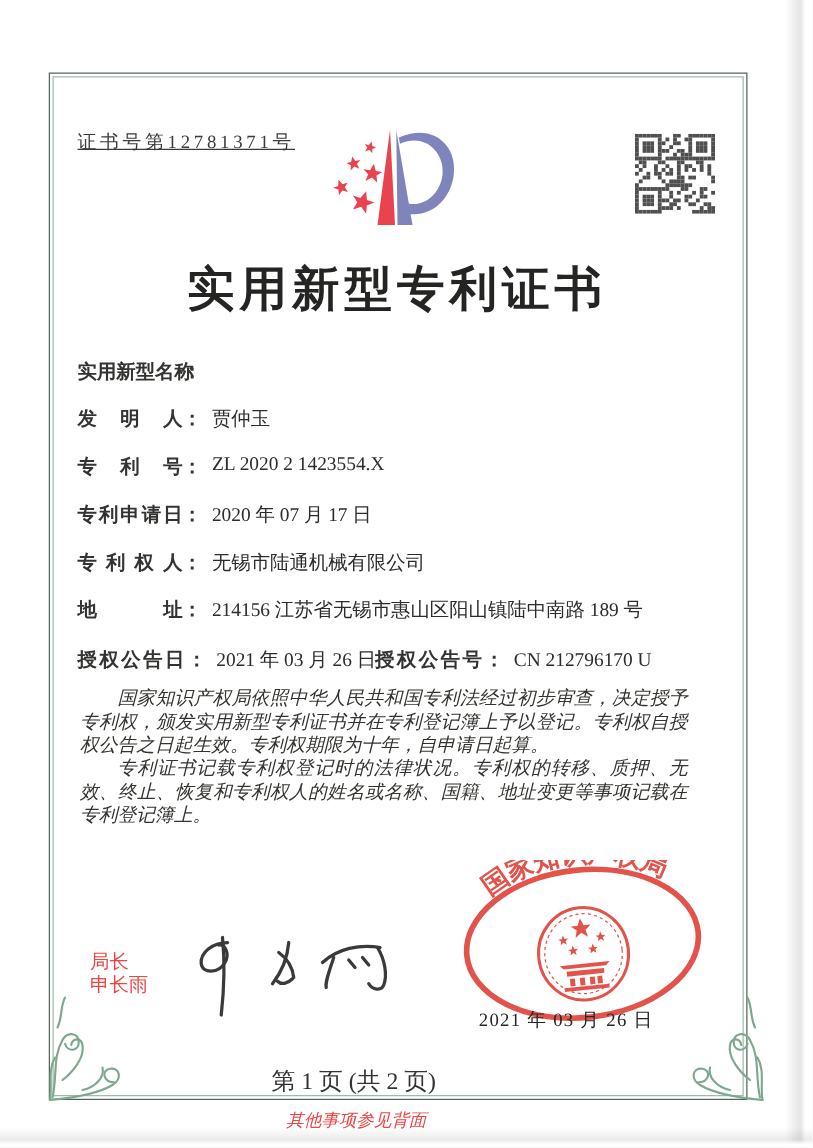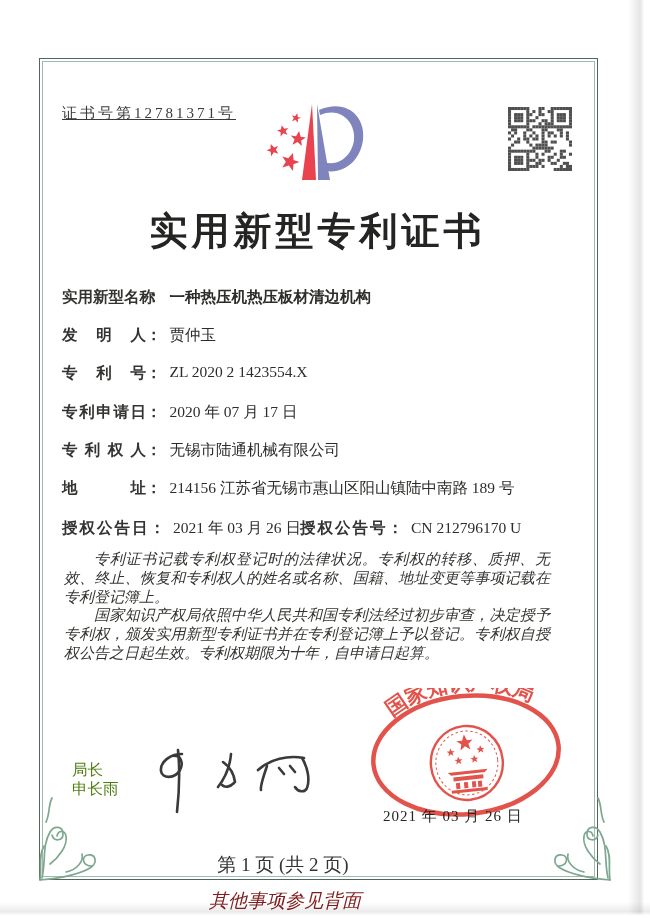--- a/index.html
+++ b/index.html
@@ -32,27 +32,27 @@
     text-align:justify;text-align-last:justify;}
   .fcolon{font-weight:bold;margin-right:8px;color:#333331;}
   .fvalue{color:#2c2c2a;}
   .frow.bold-val .fvalue{font-weight:bold;}
   .grant{position:absolute;left:62px;top:518px;width:505px;font-size:15.5px;white-space:nowrap;}
   .grant .pair2{position:absolute;left:238px;top:0;}
   .glabel{font-weight:bold;letter-spacing:2px;color:#333331;margin-top:43px;}
   .paras{position:absolute;left:64px;top:550px;width:486px;font-size:15px;line-height:18.8px;
     text-align:justify;font-style:italic;color:#33332f;}
   .paras p{margin:0;text-indent:2em;}
-  .director{position:absolute;left:72px;top:760px;font-size:15.5px;color:#4d7c0f;line-height:19px;}
+  .director{position:absolute;left:72px;top:760px;font-size:15.5px;color:#ef4444;line-height:19px;}
   .signature{position:absolute;left:130px;top:738px;width:230px;height:84px;}
   .seal{position:absolute;left:364px;top:688px;width:204px;height:134px;opacity:0.92;}
   .seal-date{position:absolute;left:383px;top:807px;font-size:15px;letter-spacing:1px;color:#262624;white-space:nowrap;}
   .page-num{position:absolute;left:0;top:852px;width:566px;text-align:center;font-size:19px;color:#333;}
   .back-note{position:absolute;left:0;top:888px;width:570px;text-align:center;
-    font-size:19px;font-style:italic;color:#7f1d1d;}
+    font-size:14px;font-style:italic;color:#ef4444;}
 </style>
 </head>
 <body>
 
 <div class="page">
 
   <div class="frame-outer">
     <div class="frame-inner"></div>
   </div>
 
@@ -315,21 +315,20 @@
       <rect x="57" y="60" width="3" height="3" fill="#4f4f4f"></rect>
       <rect x="60" y="60" width="3" height="3" fill="#4f4f4f"></rect>
     </svg>
 
   <div class="title">实用新型专利证书</div>
 
   <div class="fields">
     <div class="frow bold-val">
       <span class="flabel">实用新型名称</span>
         <span class="fcolon">：</span>
-        <span class="fvalue">一种热压机热压板材清边机构</span>
     </div>
     <div class="frow">
       <span class="flabel">发明人</span>
         <span class="fcolon">：</span>
         <span class="fvalue">贾仲玉</span>
     </div>
     <div class="frow">
       <span class="flabel">专利号</span>
         <span class="fcolon">：</span>
         <span class="fvalue">ZL 2020 2 1423554.X</span>
@@ -354,22 +353,22 @@
   <div class="grant">
     <span>
       <span class="glabel">授权公告日</span><span class="fcolon">：</span><span class="fvalue">2021 年 03 月 26 日</span>
     </span>
     <span class="pair2">
       <span class="glabel">授权公告号</span><span class="fcolon">：</span><span class="fvalue">CN 212796170 U</span>
     </span>
   </div>
 
   <div class="paras">
+    <p>国家知识产权局依照中华人民共和国专利法经过初步审查，决定授予专利权，颁发实用新型专利证书并在专利登记簿上予以登记。专利权自授权公告之日起生效。专利权期限为十年，自申请日起算。</p>
     <p>专利证书记载专利权登记时的法律状况。专利权的转移、质押、无效、终止、恢复和专利权人的姓名或名称、国籍、地址变更等事项记载在专利登记簿上。</p>
-    <p>国家知识产权局依照中华人民共和国专利法经过初步审查，决定授予专利权，颁发实用新型专利证书并在专利登记簿上予以登记。专利权自授权公告之日起生效。专利权期限为十年，自申请日起算。</p>
   </div>
 
   <div class="director">
     <div>局长</div>
     <div>申长雨</div>
   </div>
 
   <svg class="signature" viewBox="0 0 230 84">
     <g fill="none" stroke="#3a3a38" stroke-width="2.6" stroke-linecap="round">
       <path d="M52,16 C40,16 30,24 31,33 C32,41 45,41 50,32 C54,25 50,17 45,18"></path>

